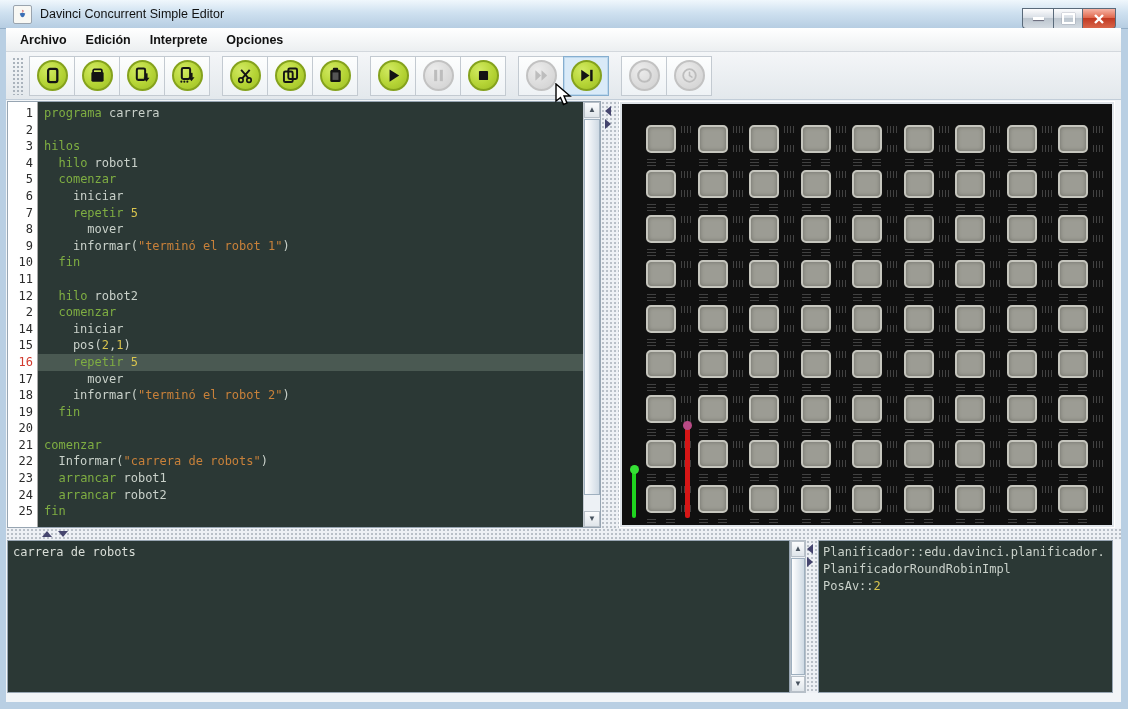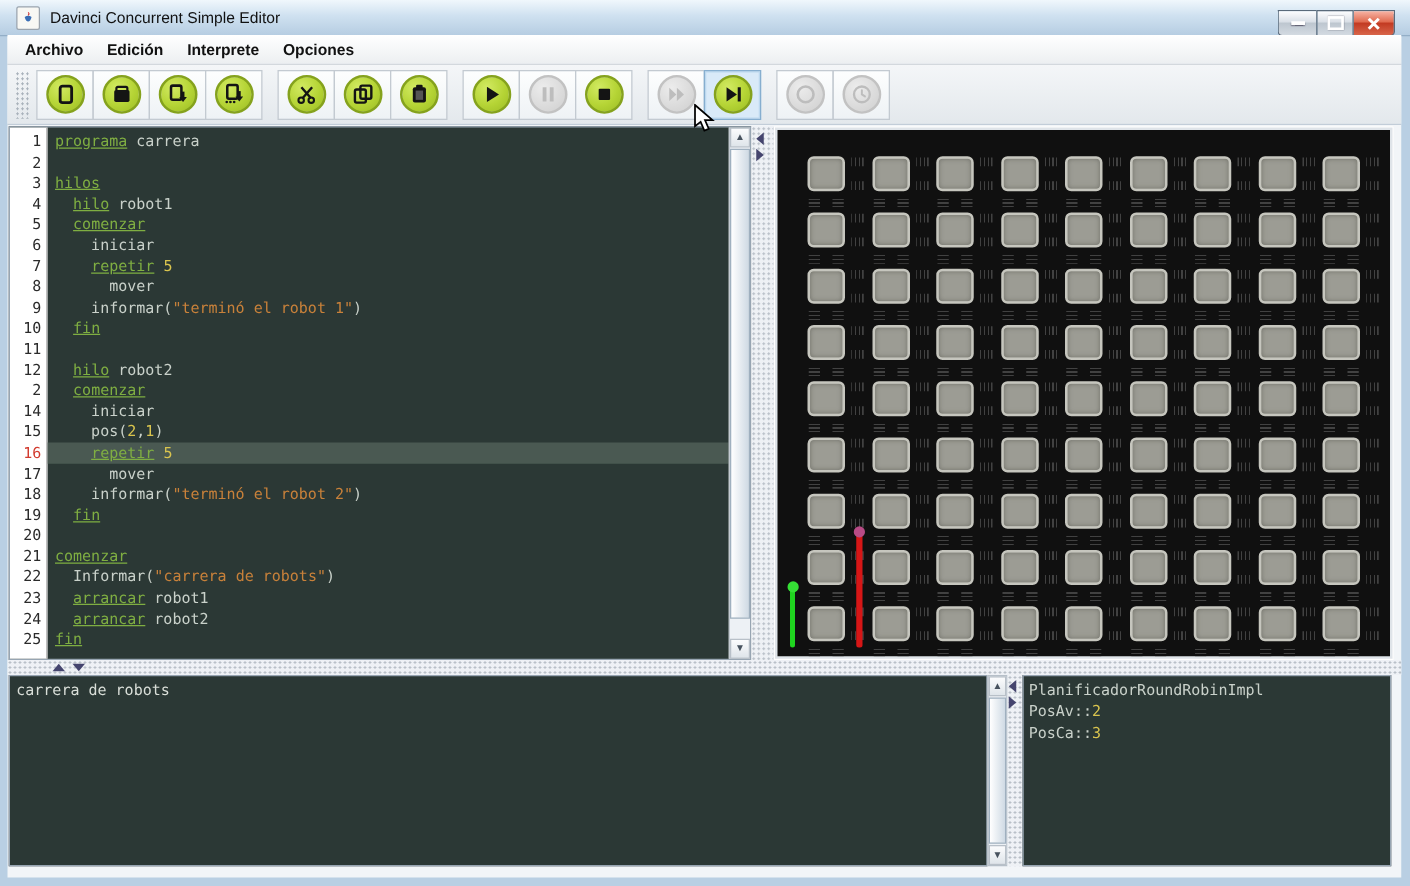--- a/index.html
+++ b/index.html
@@ -66,21 +66,21 @@
     border:1px solid #97a5b2;box-sizing:border-box;background:#2b3835;}
   .gutter{width:30px;background:#ffffff;border-right:1px solid #a9a9a9;
     font-family:"DejaVu Sans Mono",monospace;font-size:12px;color:#2b2b2b;text-align:right;
     padding:3px 4px 0 0;box-sizing:border-box;flex:none;}
   .ln{height:16.6px;line-height:16.6px;}
   .ln.cur{color:#d23b2f;}
   .code{flex:1;overflow:hidden;font-family:"DejaVu Sans Mono",monospace;font-size:12px;
     padding:3px 0 0 6px;white-space:pre;color:#c9d1ca;}
   .cl{height:16.6px;line-height:16.6px;}
   .cl.hl{background:#4a5952;margin-left:-6px;padding-left:6px;}
-  .c-k{color:#7fae42;text-decoration:underline;} .c-n{color:#c9d1ca;} .c-s{color:#c8813a;} .c-num{color:#d9c44e;}
+  .c-k{color:#7fae42;} .c-n{color:#c9d1ca;} .c-s{color:#c8813a;} .c-num{color:#d9c44e;}
 
   
   .vscroll{width:16px;flex:none;background:#edf1f5;border-left:1px solid #c3cad1;display:flex;flex-direction:column;}
   .vscroll.abs{position:absolute;border:1px solid #b6bfc8;box-sizing:border-box;}
   .sb-btn{height:16px;background:linear-gradient(#fbfcfd,#dfe5ea);border:1px solid #b8c0c8;
     box-sizing:border-box;color:#47525e;font-size:8px;line-height:14px;text-align:center;flex:none;}
   .sb-track{flex:1;position:relative;}
   .sb-thumb{position:absolute;left:0;width:100%;background:linear-gradient(90deg,#ffffff,#cfdae4);
     border:1px solid #9fb0bf;box-sizing:border-box;}
   .sb-up::after{content:"▲";} .sb-down::after{content:"▼";}
@@ -767,21 +767,21 @@
     </div>
     <div class="sb-btn sb-down"></div>
   </div>
 
   <div class="vsplit s2 dots">
     <span class="tri left" style="left:1px;top:4px;"></span>
     <span class="tri right" style="left:1px;top:17px;"></span>
   </div>
 
   <div class="status-panel" id="status">
+      <div class="sl"><span class="c-n">Planificador::edu.davinci.planificador.</span></div>
       <div class="sl"><span class="c-n">PlanificadorRoundRobinImpl</span></div>
       <div class="sl"><span class="c-n">PosAv::</span><span class="c-num">2</span></div>
-      <div class="sl"><span class="c-n">PosCa::</span><span class="c-num">3</span></div>
     </div>
 
   <svg class="cursor" width="22" height="24" viewBox="0 0 22 24">
     <path d="M2 1 L2 18 L6.5 14.5 L9.5 21.5 L13 20 L10 13 L16 13 Z" fill="#fff" stroke="#000" stroke-width="1.4"></path>
   </svg>
 </div>
 
 </body></html>

